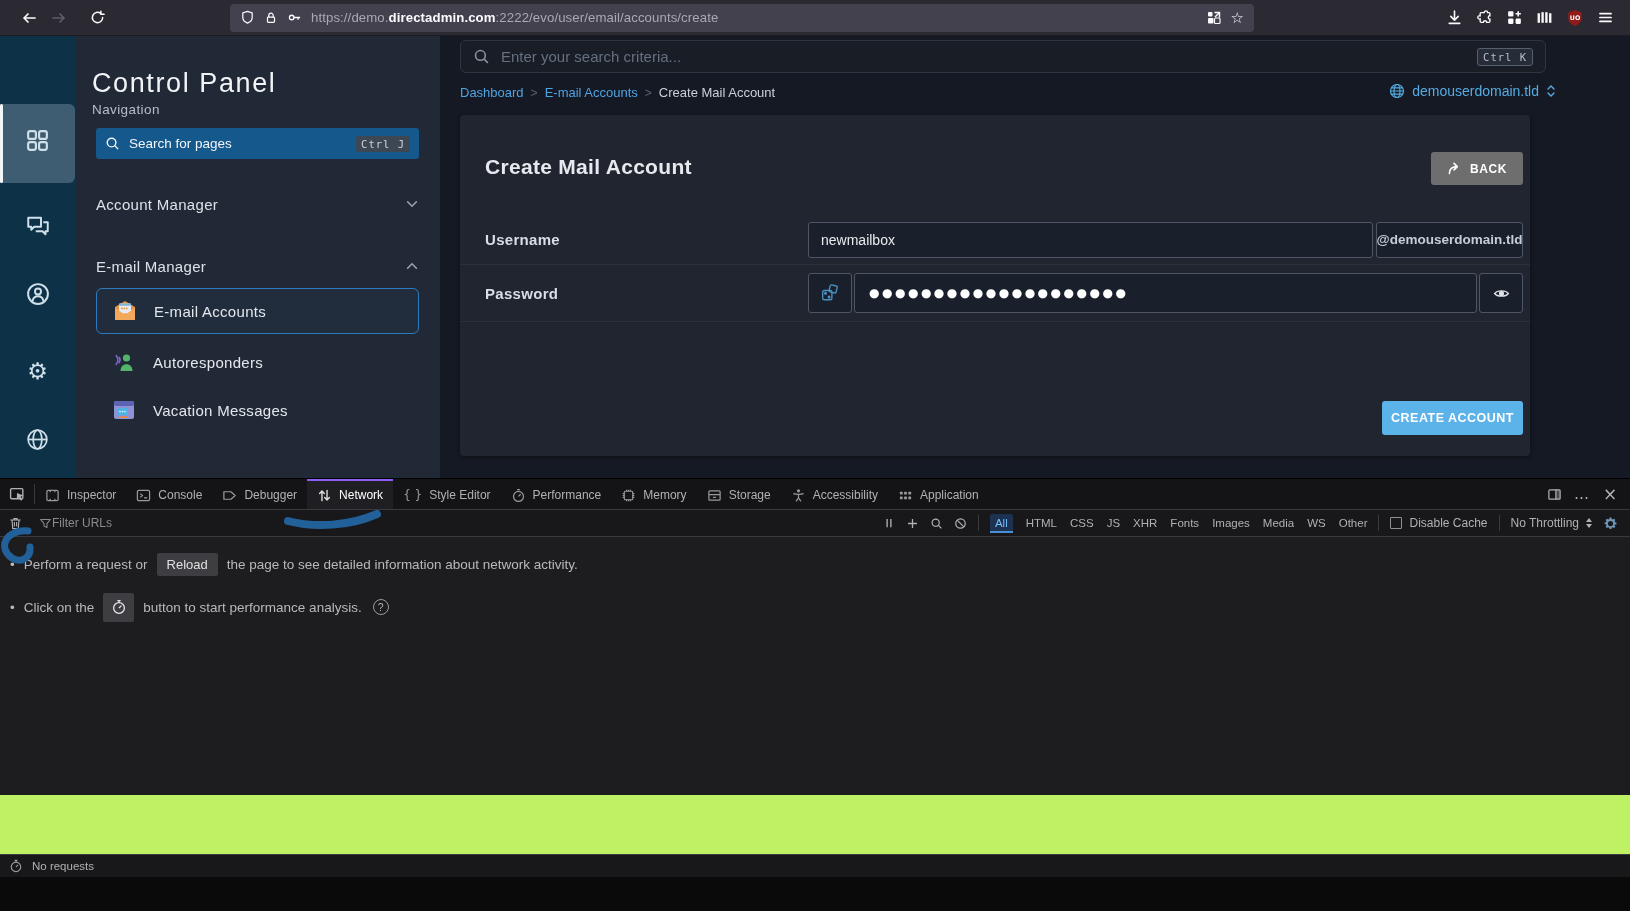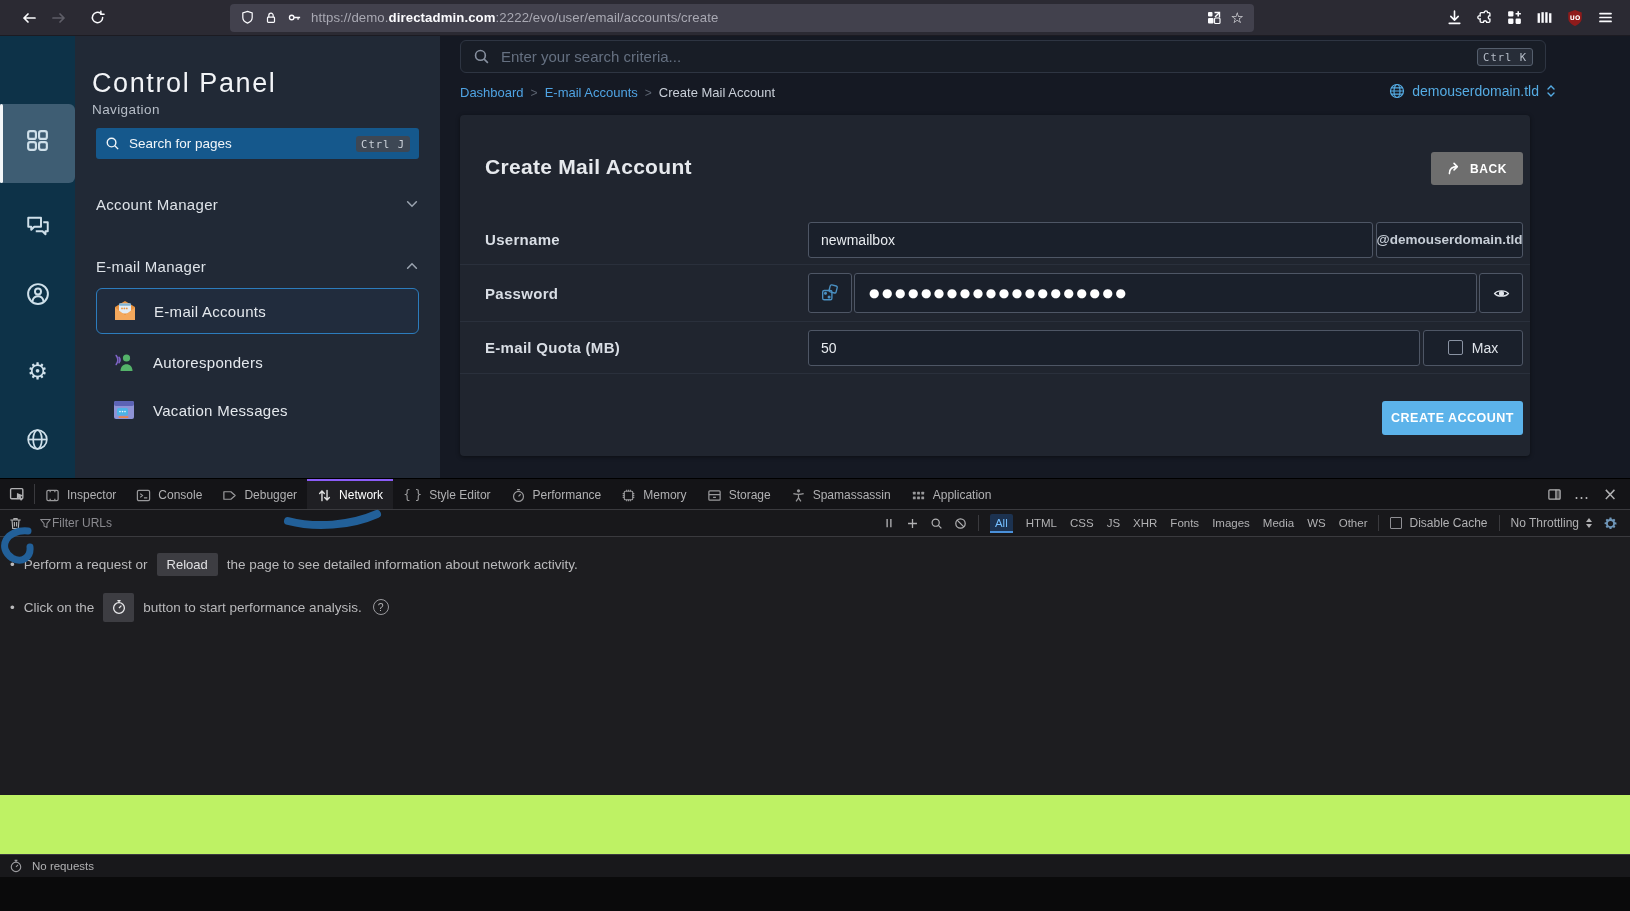--- a/index.html
+++ b/index.html
@@ -391,30 +391,20 @@
               <div class="sq-btn pw-dots glyph" style="width:623px; height:40px; margin-left:2px; justify-content:flex-start">●●●●●●●●●●●●●●●●●●●●</div>
               <div class="sq-btn" style="width:44px; height:40px; margin-left:2px">
                 <svg width="17" height="17" viewBox="0 0 16 16" fill="none" stroke="#dfe3e9" stroke-width="1.2">
                     <path d="M1.5 8C4 4.6 12 4.6 14.5 8 12 11.4 4 11.4 1.5 8Z"></path>
                     <circle cx="8" cy="8" r="1.8" fill="#dfe3e9"></circle>
                   </svg>
               </div>
             </div>
           </div>
 
-          <div class="frow" style="height:52px">
-            <span class="flabel">E-mail Quota (MB)</span>
-            <div class="controls">
-              <input class="inp" style="width: 612px; height: 36px;" value="50">
-              <div class="max-box" style="width:100px; margin-left:3px">
-                <span class="cb"></span>
-                <span>Max</span>
-              </div>
-            </div>
-          </div>
         </div>
 
         <button class="create-btn">CREATE ACCOUNT</button>
       </div>
     </div>
   </div>
 
   <div class="devtools">
 
     <div class="dt-tabs">
@@ -490,21 +480,21 @@
           </span>
         <span>Storage</span>
       </div>
       <div class="dt-tab">
         <span class="ticon">
             <svg width="15" height="15" viewBox="0 0 16 16" fill="none" stroke="currentColor" stroke-width="1.3">
               <circle cx="8" cy="3" r="1.7" fill="currentColor" stroke="none"></circle>
               <path d="M2.5 6c3.6 1.1 7.4 1.1 11 0M8 7.3v3.2M8 10.5l-2.6 3.8M8 10.5l2.6 3.8"></path>
             </svg>
           </span>
-        <span>Spamassassin</span>
+        <span>Accessibility</span>
       </div>
       <div class="dt-tab">
         <span class="ticon">
             <svg width="15" height="15" viewBox="0 0 16 16" fill="currentColor">
               <rect x="2" y="4" width="3" height="3" rx=".6"></rect>
               <rect x="6.5" y="4" width="3" height="3" rx=".6"></rect>
               <rect x="11" y="4" width="3" height="3" rx=".6"></rect>
               <rect x="2" y="9" width="3" height="3" rx=".6"></rect>
               <rect x="6.5" y="9" width="3" height="3" rx=".6"></rect>
               <rect x="11" y="9" width="3" height="3" rx=".6"></rect>

